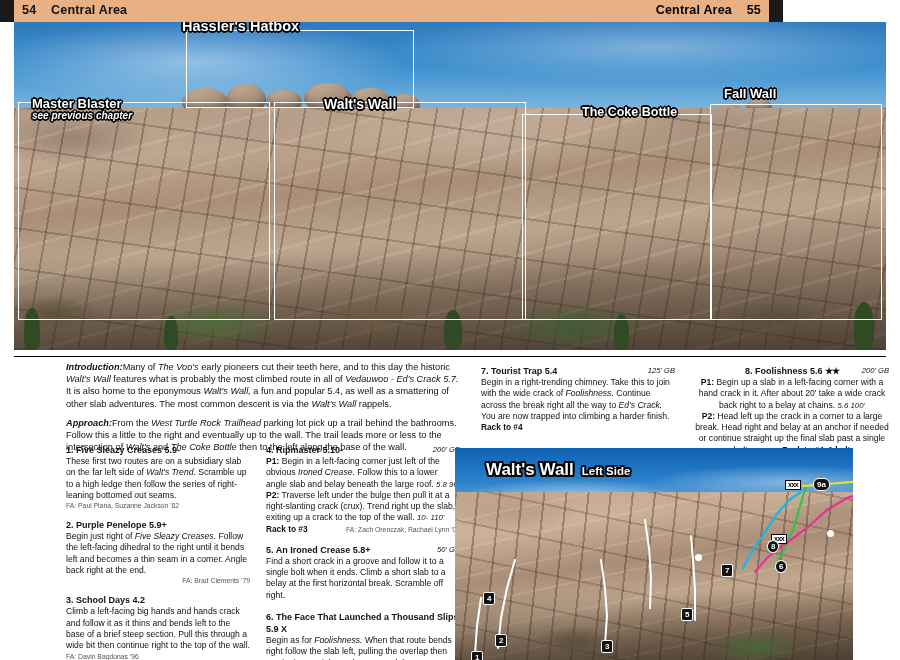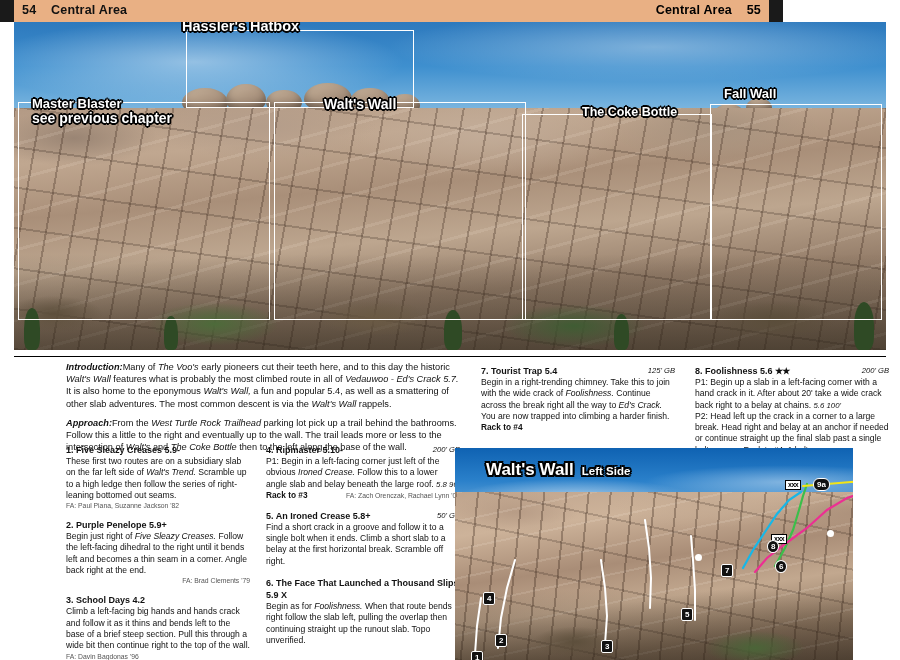--- a/index.html
+++ b/index.html
@@ -69,21 +69,21 @@
 
   .tree { position:absolute; bottom:0; background:#2f4a25; border-radius:50% 50% 28% 28%; }
 
   
   .crop { position:absolute; border:1.6px solid #ffffff; }
   .plabel {
     position:absolute; color:#fff; font-weight:bold; white-space:nowrap;
     text-shadow: -1.4px -1.4px 0 #000, 1.4px -1.4px 0 #000, -1.4px 1.4px 0 #000, 1.4px 1.4px 0 #000,
                  0 -1.6px 0 #000, 0 1.6px 0 #000, -1.6px 0 0 #000, 1.6px 0 0 #000;
   }
-  .plabel .sub { display:block; font-size:14px; margin-top:-1px; }
+  .plabel .sub { display:block; font-size:10px; margin-top:-1px;font-style:italic; }
 
   
   .textzone { position:absolute; left:14px; top:356px; width:872px; height:300px; }
   .rule { position:absolute; left:0; top:0; width:872px; height:1px; background:#000; }
 
   .col { position:absolute; font-size:8.6px; line-height:11.4px; color:#111; text-align:left; }
   .c1 { left:52px;  top:6px;  width:184px; }
   .c2 { left:252px; top:6px;  width:194px; }
   .c3 { left:467px; top:6px;  width:194px; }
   .c4 { left:681px; top:6px;  width:194px; }
@@ -91,21 +91,21 @@
   .intro { position:absolute; left:52px; top:5px; width:394px; font-size:9.2px; line-height:12.2px; color:#111; }
   .intro p { margin-bottom:7px; }
   .intro b { font-weight:bold; font-style:italic; }
   .intro i { font-style:italic; }
 
   .rt { margin-bottom:9px; position:relative; }
   .rt-hd { font-weight:bold; font-size:9px; line-height:12px; margin-bottom:0px; }
   .rt-meta { position:absolute; right:0; top:0; font-style:italic; font-size:7.6px; font-weight:normal; }
   .rt-body { font-size:8.6px; line-height:11.3px; }
   .rt-body i { font-style:italic; }
-  .rt-body b { font-weight:normal; }
+  .rt-body b { font-weight:bold; }
   .pitch { font-weight:bold; }
   .len { font-style:italic; font-size:7.8px; }
   .fa { font-size:6.8px; color:#555; line-height:9px; }
   .fa-right { text-align:right; display:block; }
   .rack { font-weight:bold; font-size:8.3px; }
   .stars { letter-spacing:-1px; font-size:9px; }
 
   
   .topo {
     position:absolute; left:455px; top:448px; width:398px; height:212px; overflow:hidden;
@@ -252,20 +252,21 @@
     </div>
 
     <div class="col c2" style="top:88px;">
       <div class="rt">
         <div class="rt-hd">
           <span>4.</span>
           <span>Ripmaster 5.10-</span>
           <span class="rt-meta">200' GB</span>
         </div>
         <div class="rt-body"><b class="pitch">P1:</b><span> Begin in a left-facing corner just left of the obvious </span><i>Ironed Crease.</i><span> Follow this to a lower angle slab and belay beneath the large roof. </span><span class="len">5.8 90'</span></div>
+        <div class="rt-body"><b class="pitch">P2:</b><span> Traverse left under the bulge then pull it at a right-slanting crack (crux). Trend right up the slab, exiting up a crack to the top of the wall. </span><span class="len">10- 110'</span></div>
         <div style="position:relative;height:11px;">
           <span class="rack">Rack to #3</span>
           <span class="fa" style="position:absolute;right:0;bottom:1px;">FA: Zach Orenczak, Rachael Lynn '09</span>
         </div>
       </div>
 
       <div class="rt" style="margin-top:0;">
         <div class="rt-hd">
           <span>5.</span>
           <span>An Ironed Crease 5.8+</span>
@@ -289,21 +290,21 @@
         <div class="rt-hd">
           <span>7.</span>
           <span>Tourist Trap 5.4</span>
           <span class="rt-meta">125' GB</span>
         </div>
         <div class="rt-body"><span>Begin in a right-trending chimney. Take this to join with the wide crack of </span><i>Foolishness.</i><span> Continue across the break right all the way to </span><i>Ed's Crack.</i><span> You are now trapped into climbing a harder finish.</span></div>
         <div><span class="rack">Rack to #4</span></div>
       </div>
     </div>
 
-    <div class="col c4" style="top:9px;">
+    <div class="col c4" style="top:9px;text-align:center;">
       <div class="rt">
         <div class="rt-hd">
           <span>8.</span>
           <span>Foolishness 5.6</span>
           <span class="stars">★★</span>
           <span class="rt-meta">200' GB</span>
         </div>
         <div class="rt-body"><b class="pitch">P1:</b><span> Begin up a slab in a left-facing corner with a hand crack in it. After about 20' take a wide crack back right to a belay at chains. </span><span class="len">5.6  100'</span></div>
         <div class="rt-body"><b class="pitch">P2:</b><span> Head left up the crack in a corner to a large break. Head right and belay at an anchor if needed or continue straight up the final slab past a single bolt. </span><span class="len">5.6  100'</span> <b class="rack">Rack to #4, 1 bolt</b></div>
       </div>

